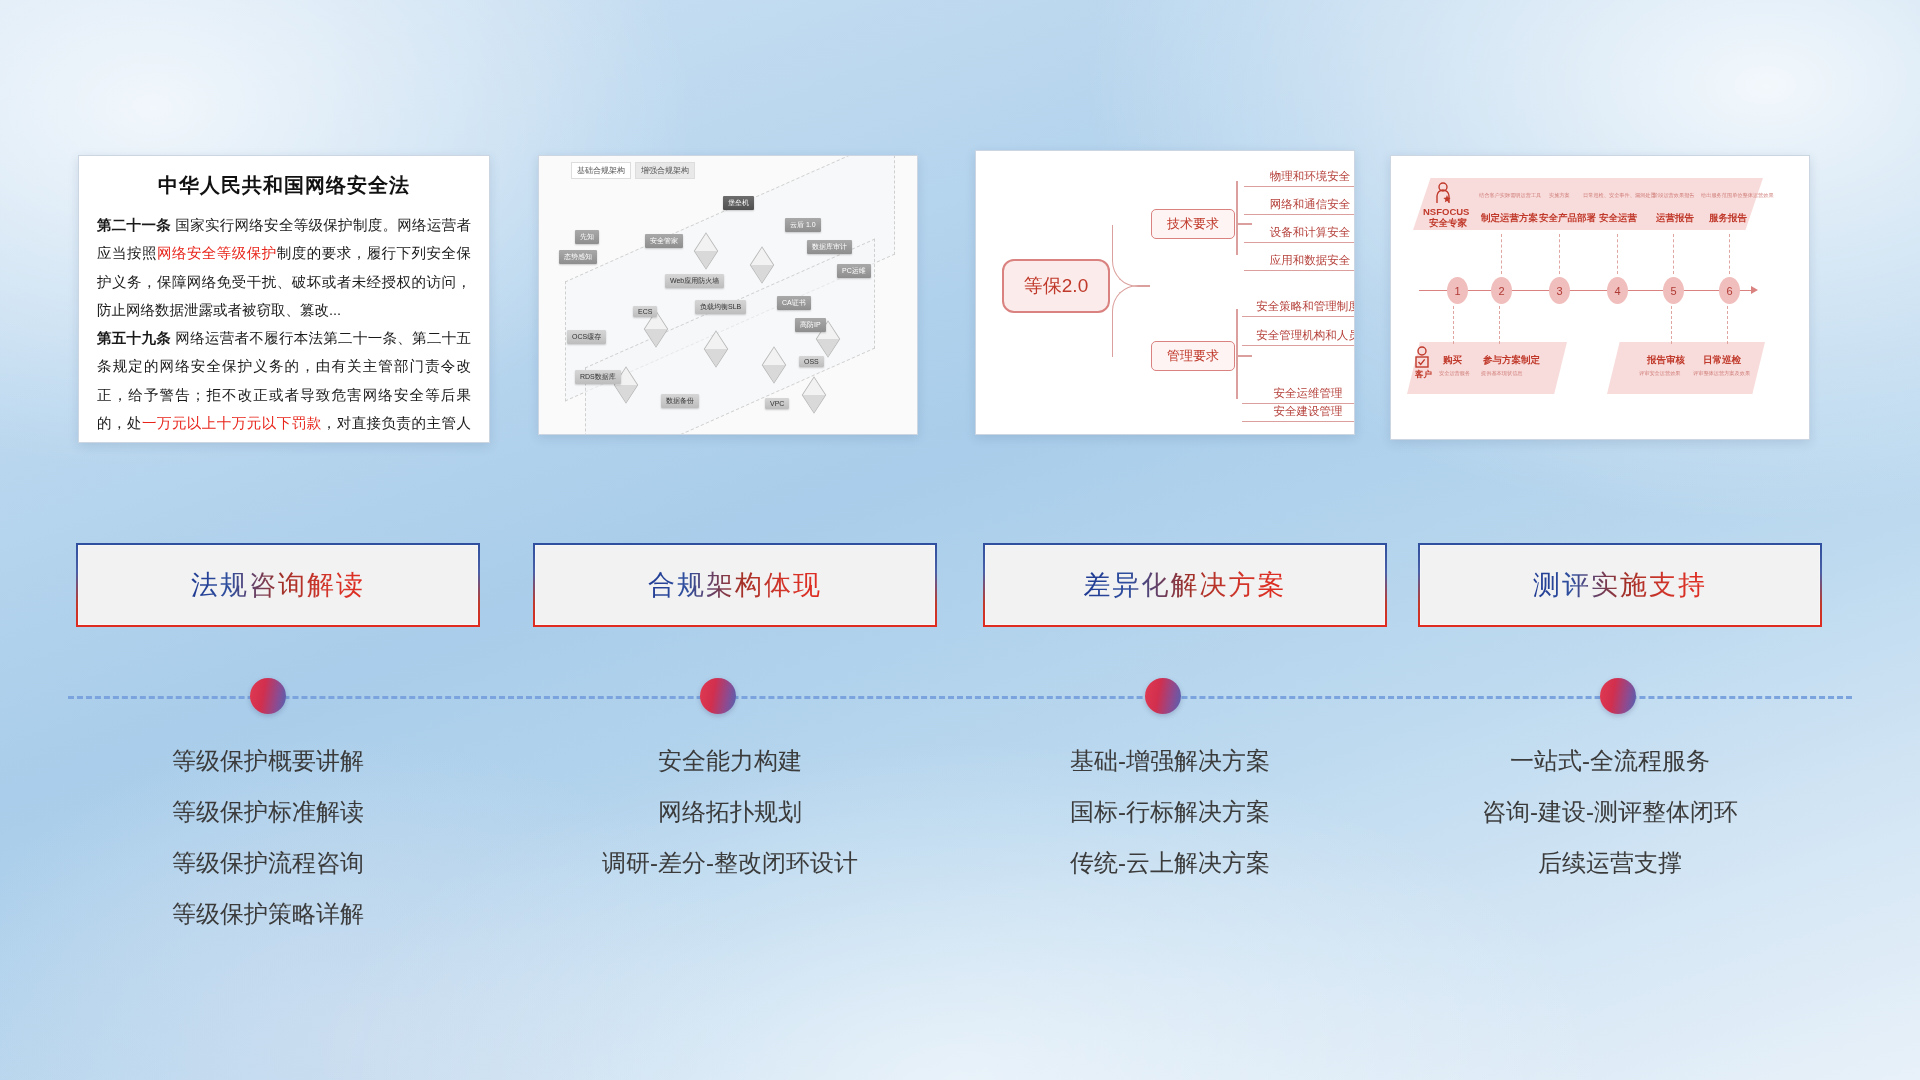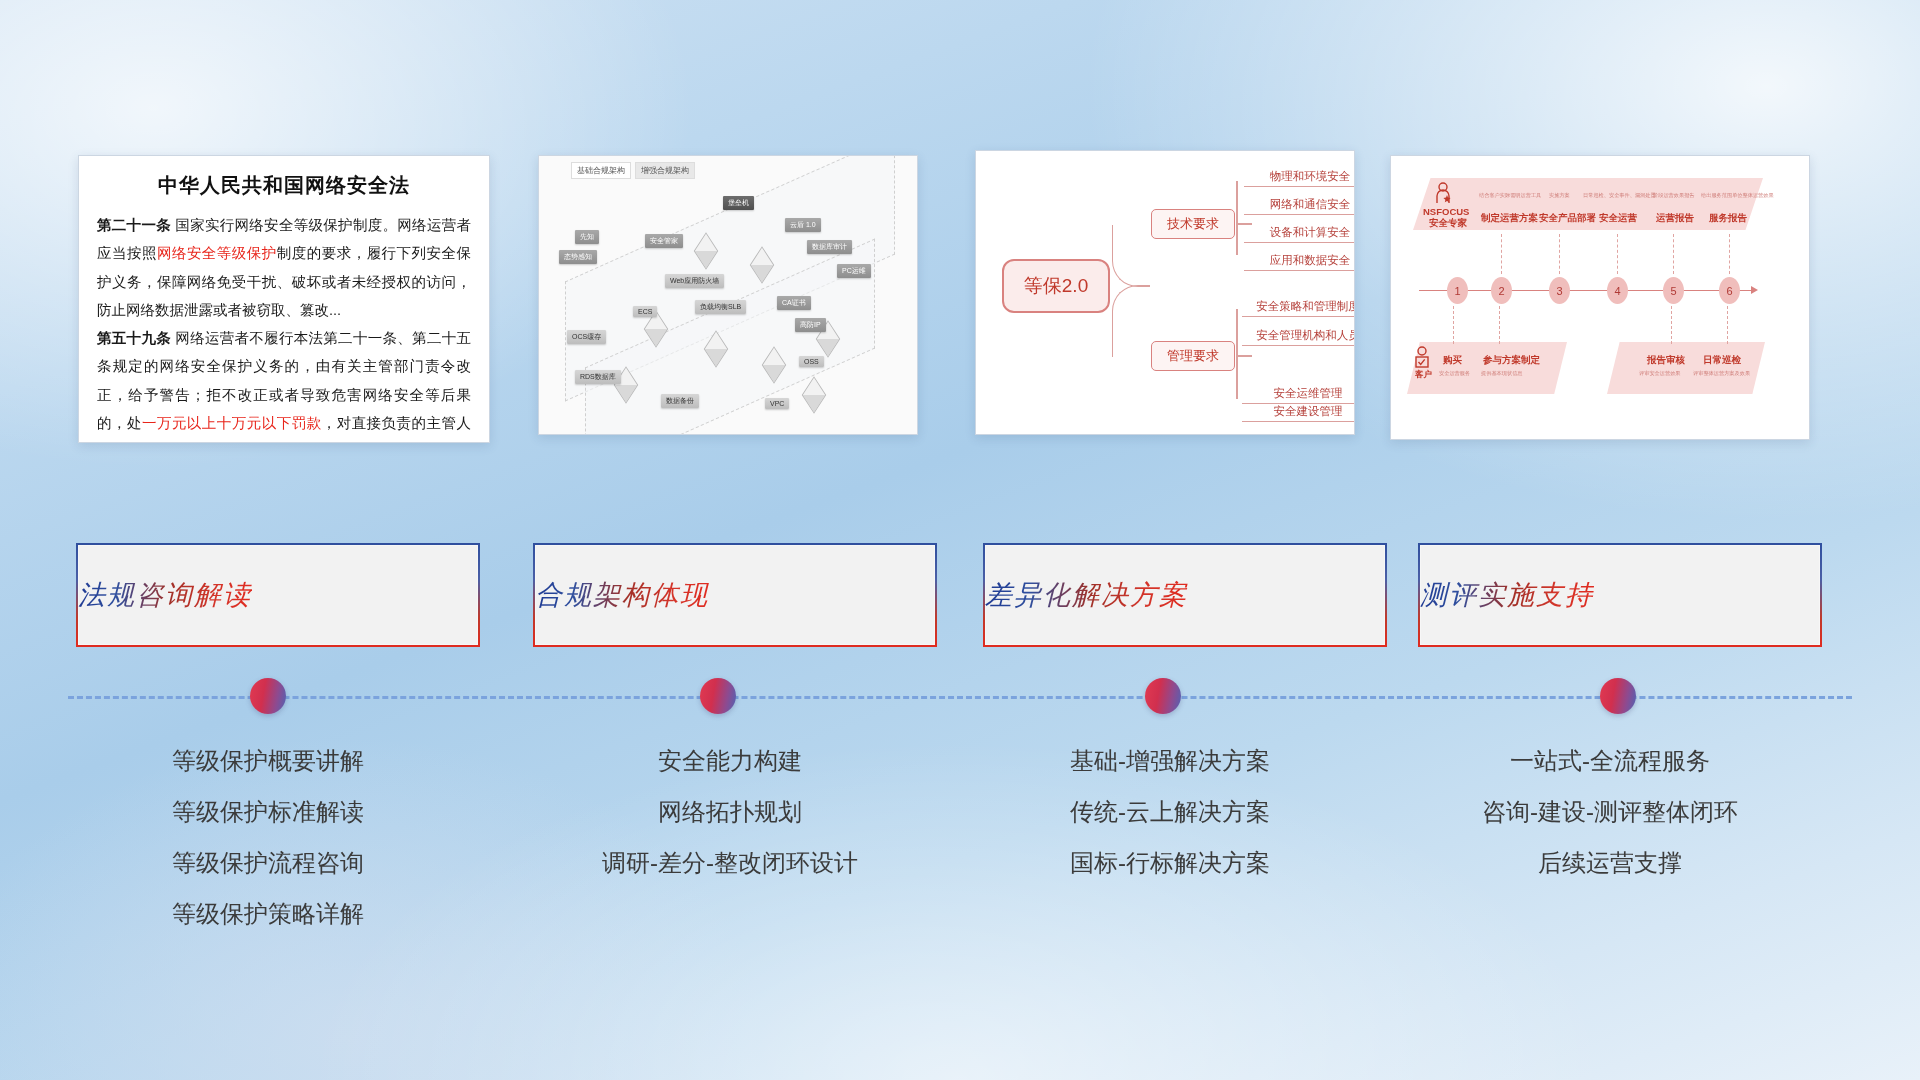--- a/index.html
+++ b/index.html
@@ -108,25 +108,24 @@
     background:#f0bebc; color:#b03a35; font-size:11px;
     display:flex; align-items:center; justify-content:center; top:121px;
   }
   .nf-lbl { position:absolute; font-size:9.5px; color:#c0392b; font-weight:bold; white-space:nowrap; }
   .nf-sub { position:absolute; font-size:5.2px; color:#cf7e79; white-space:nowrap; }
   .nf-tick { position:absolute; width:0; border-left:1px dashed #e0a4a1; }
 
   
   .labels { position:absolute; left:0; top:545px; width:1920px; height:100px; }
   .label-box {
-    position:absolute; top:0; width:400px; height:100px;
+    position:absolute; top:0; width:400px; height:80px;
     background:#f2f2f2;
-    display:flex; align-items:center; justify-content:flex-start;
+    display:flex; align-items:center; justify-content:center;
     box-shadow: inset 0 0 0 1px rgba(255,255,255,0.4);
-    font-style: italic;
   }
   .label-box::before {
     content:""; position:absolute; inset:-2px;
     background:linear-gradient(180deg, #2f4f9e 0%, #4a5fa6 35%, #c0392b 72%, #e02b20 100%);
     z-index:-1;
   }
   .label-box span {
     font-size:27px; font-weight:500; letter-spacing:2px;
     background:linear-gradient(90deg, #1f3a93 0%, #2f4f9e 22%, #a03028 52%, #d3352a 78%, #e02b20 100%);
     -webkit-background-clip:text; background-clip:text; color:transparent;
@@ -345,21 +344,21 @@
     <li>等级保护流程咨询</li>
     <li>等级保护策略详解</li>
   </ul>
   <ul class="list ls-2">
     <li>安全能力构建</li>
     <li>网络拓扑规划</li>
     <li>调研-差分-整改闭环设计</li>
   </ul>
   <ul class="list ls-3">
     <li>基础-增强解决方案</li>
+    <li>国标-行标解决方案</li>
     <li>传统-云上解决方案</li>
-    <li>国标-行标解决方案</li>
   </ul>
   <ul class="list ls-4">
     <li>一站式-全流程服务</li>
     <li>咨询-建设-测评整体闭环</li>
     <li>后续运营支撑</li>
   </ul>
 </div>
 
 </body></html>

